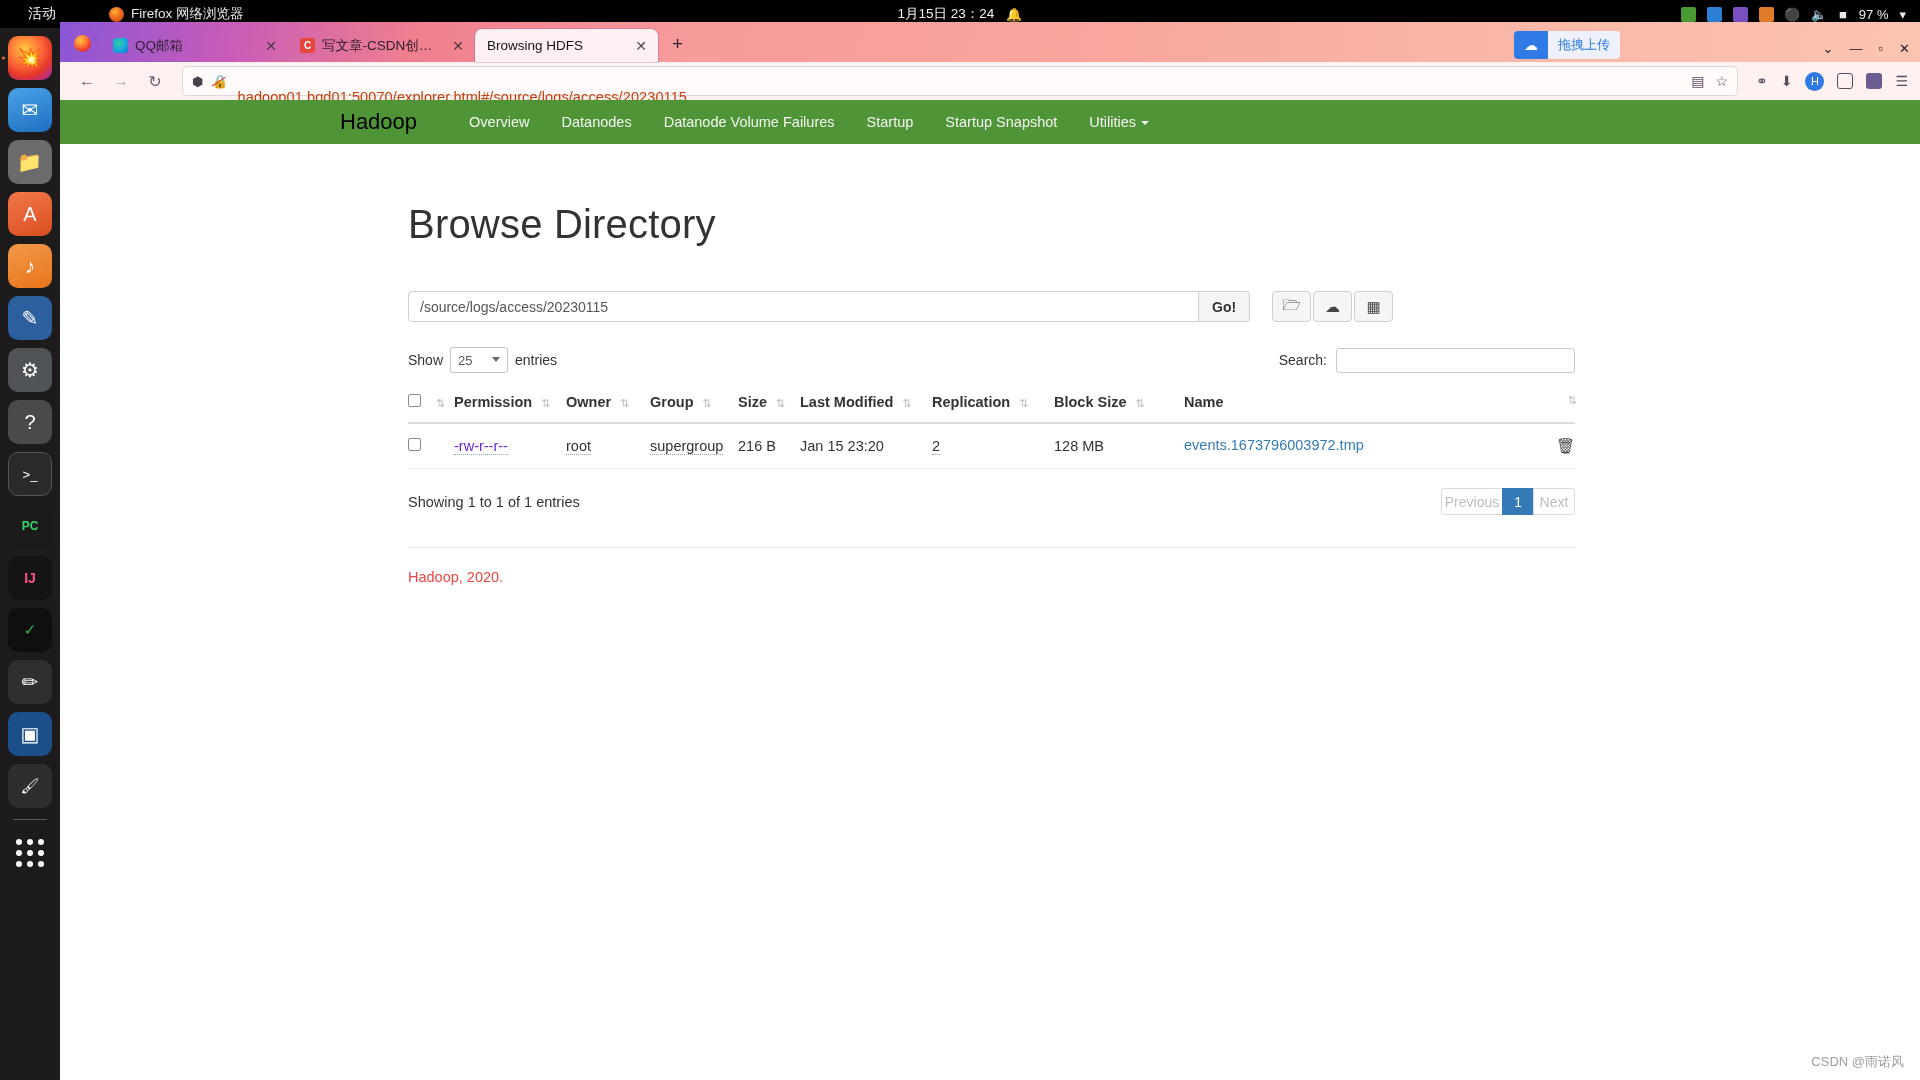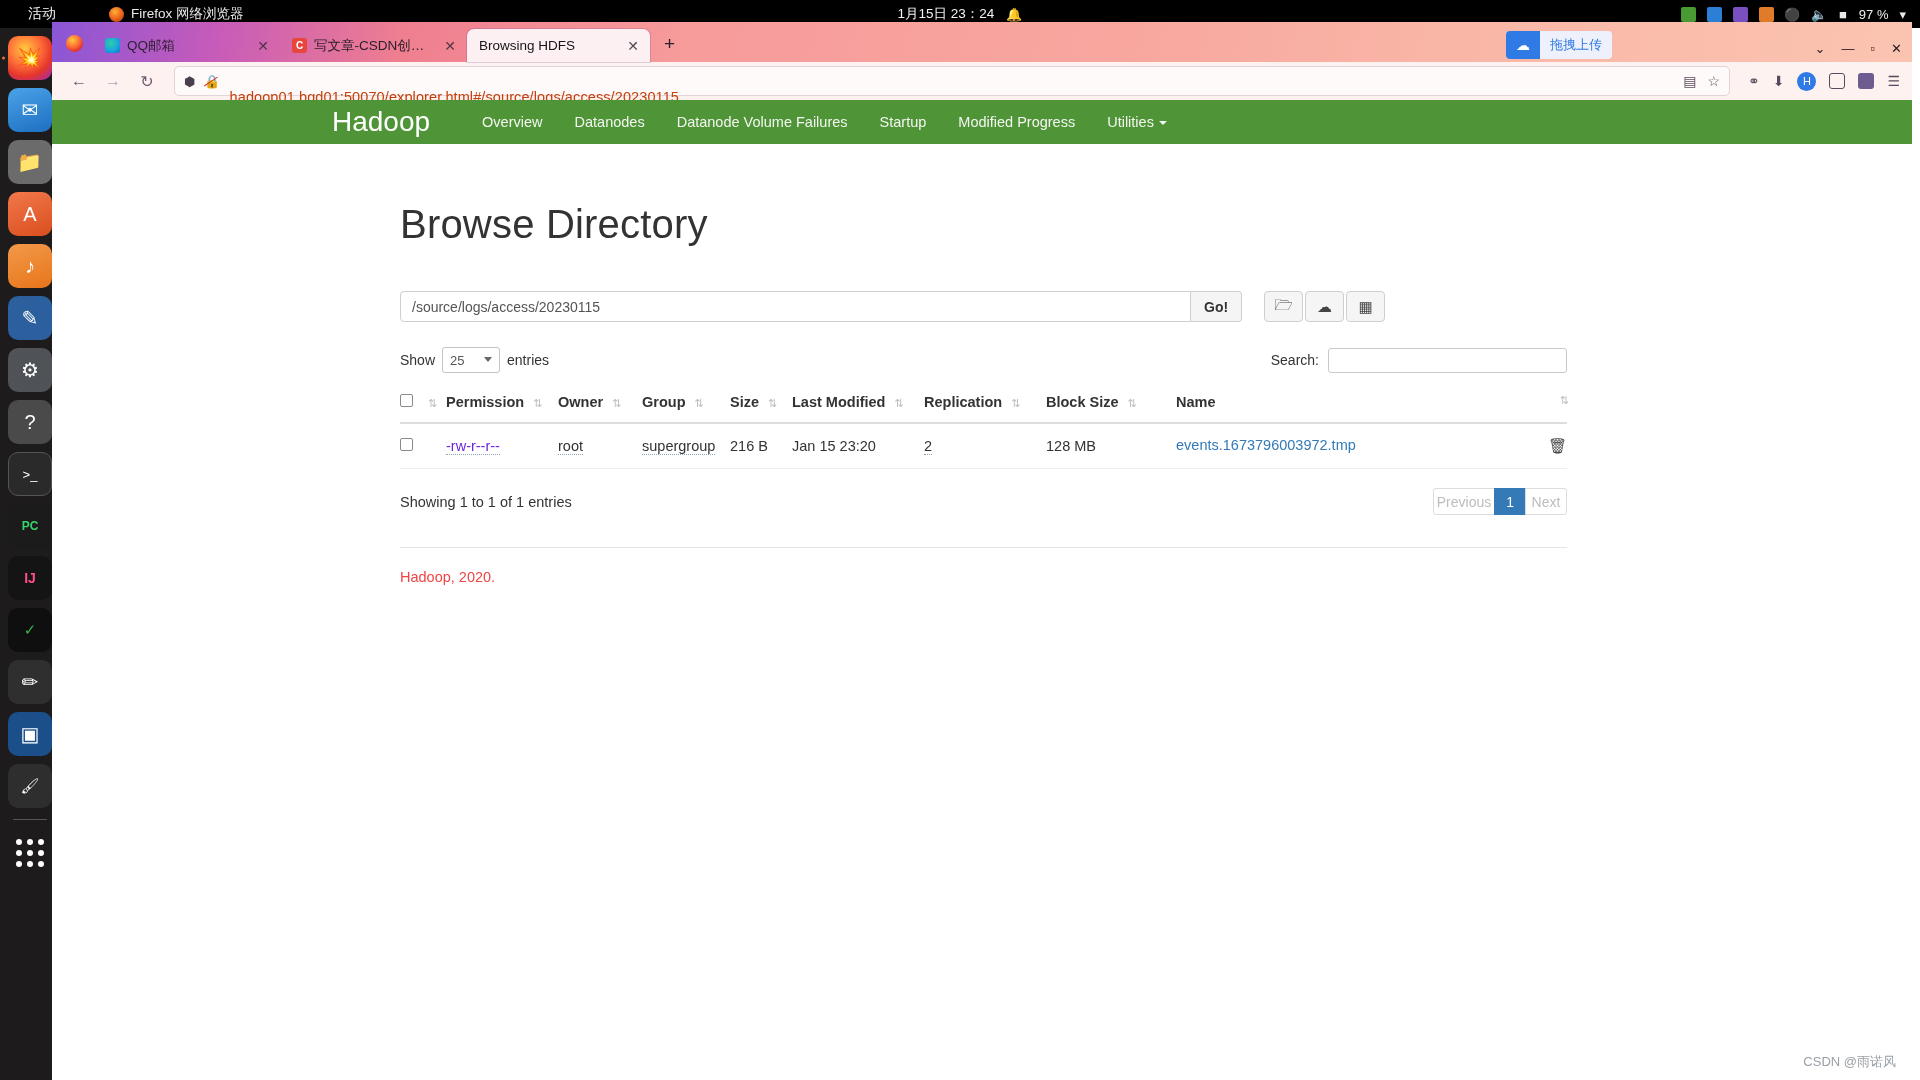--- a/index.html
+++ b/index.html
@@ -73,21 +73,21 @@
     gap: 5px; align-content: center; justify-content: center;
   }
   .dock-grid i { width: 6px; height: 6px; background: #fff; border-radius: 50%; display:block; }
   .dock-dot {
     position: absolute; left: -6px; top: 50%; transform: translateY(-50%);
     width: 3px; height: 3px; border-radius: 50%; background: #e8752b;
   }
 
   
   .ffwin {
-    position: absolute; top: 22px; left: 52px; width: 1860px; height: 1058px;
+    position: absolute; top: 22px; left: 60px; width: 1860px; height: 1058px;
     background: #fff;
   }
   .tabstrip {
     height: 40px; width: 100%;
     background: linear-gradient(100deg, #8a56d6 0%, #c75bb9 9%, #ef7f8f 19%, #f79b9b 34%, #f8a79f 58%, #f9b5a6 74%, #fbc4b1 100%);
     display: flex; align-items: flex-end; padding-left: 6px; position: relative;
   }
   .tab-ff-ic {
     width: 17px; height: 17px; border-radius: 50%; margin: 0 10px 10px 8px;
     background: radial-gradient(circle at 38% 30%, #ffcb3c 0%, #ff7139 42%, #e5362a 70%, #9b2ac0 100%);
@@ -162,21 +162,21 @@
   .nav-sq { width: 16px; height: 16px; border: 1.6px solid #5b4a5d; border-radius: 3px; }
   .nav-sq2 { width: 16px; height: 16px; background: #6d5c8f; border-radius: 3px; }
 
   
   .page { background: #fff; height: 980px; position: relative; }
   .hadoop-nav {
     height: 44px; background: #4f9437; display: flex; align-items: center;
     padding-left: 280px; gap: 0;
   }
   .brand {
-    color: #ffffff; font-size: 28px; font-weight: 400; padding: 0 20px 0 0; margin-right: 16px;
+    color: #000000; font-size: 22px; font-weight: 400; padding: 0 20px 0 0; margin-right: 16px;
   }
   .navlink {
     color: #f3f6f1; font-size: 14.5px; padding: 0 16px; white-space: nowrap;
   }
   .caret {
     display: inline-block; margin-left: 5px;
     border-left: 4px solid transparent; border-right: 4px solid transparent;
     border-top: 4px solid #f3f6f1; vertical-align: middle;
   }
 
@@ -386,21 +386,21 @@
     </div>
 
     <div class="page">
 
       <div class="hadoop-nav">
         <span class="brand">Hadoop</span>
         <span class="navlink">Overview</span>
         <span class="navlink">Datanodes</span>
         <span class="navlink">Datanode Volume Failures</span>
         <span class="navlink">Startup</span>
-        <span class="navlink">Modified Progress</span>
+        <span class="navlink">Startup Snapshot</span>
         <span class="navlink"><span>Utilities</span><span class="caret"></span></span>
       </div>
 
       <div class="content">
         <div class="container">
 
           <h1 class="browse">Browse Directory</h1>
 
           <div class="pathrow">
             <div class="pathinput">

